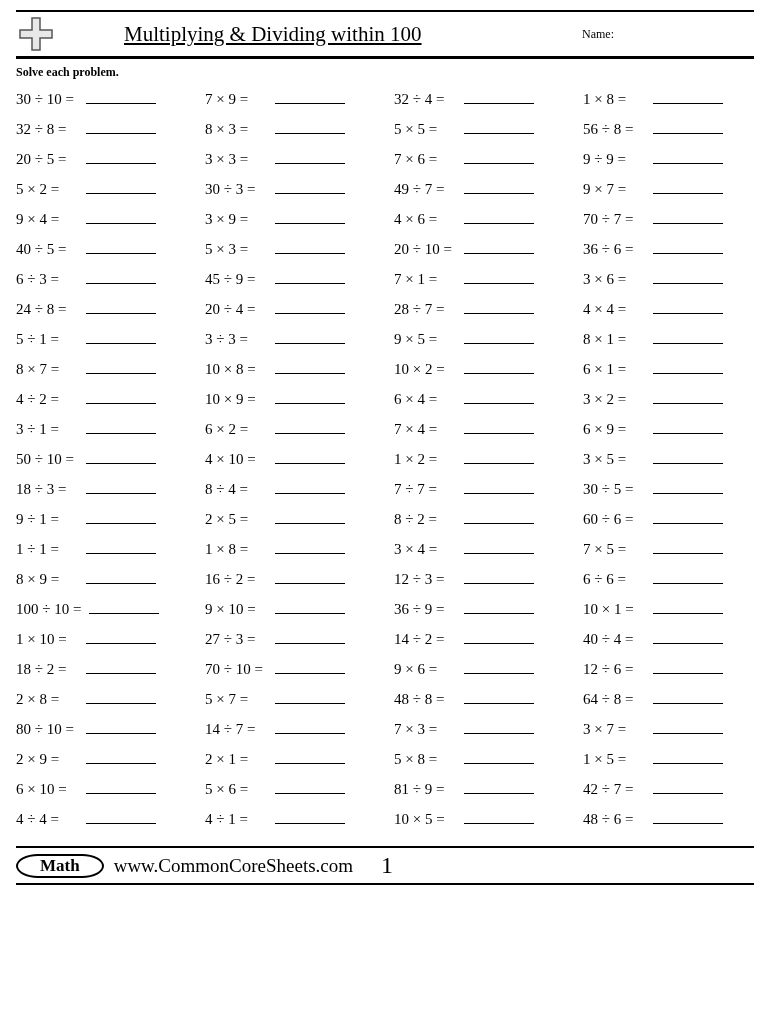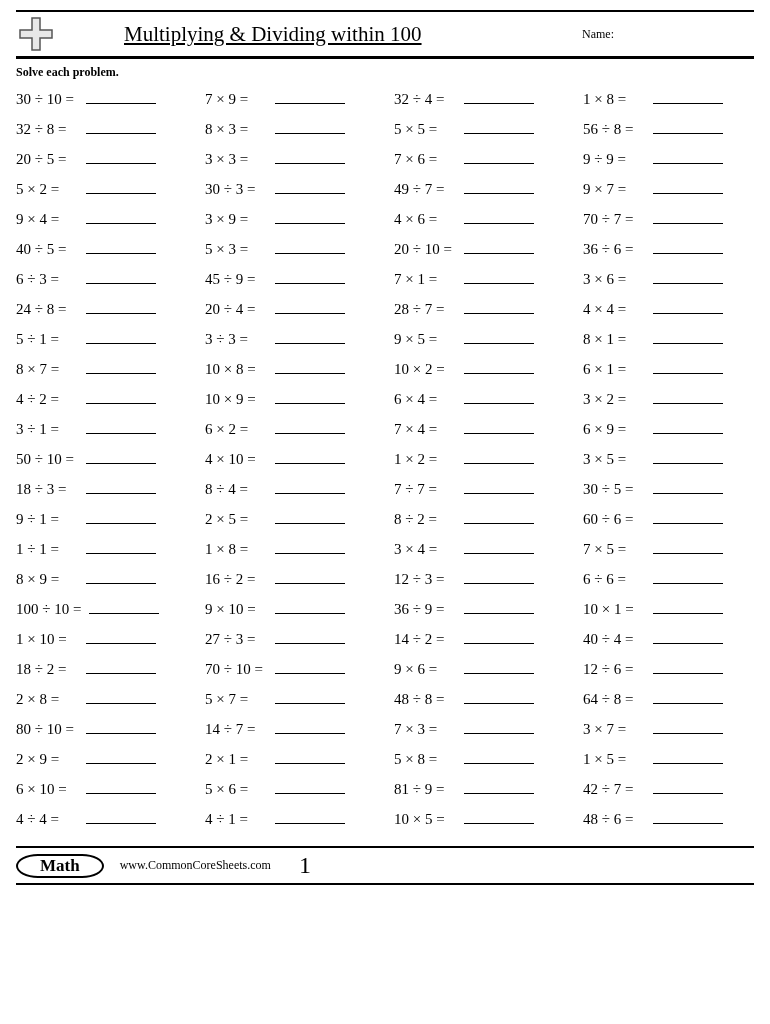--- a/index.html
+++ b/index.html
@@ -77,22 +77,21 @@
   .footer-badge {
     border: 2px solid #000;
     border-radius: 50% / 100%;
     padding: 0 22px;
     font-weight: bold;
     font-size: 17px;
     line-height: 20px;
     background: #fff;
   }
   .footer-url {
-    font-size: 12px;
-    margin-left: 6px;
+    font-size: 19px;
   }
   .footer-page {
     font-size: 24px;
     margin-left: 18px;
   }
 </style>
 </head>
 <body>
 
 <div class="page">

